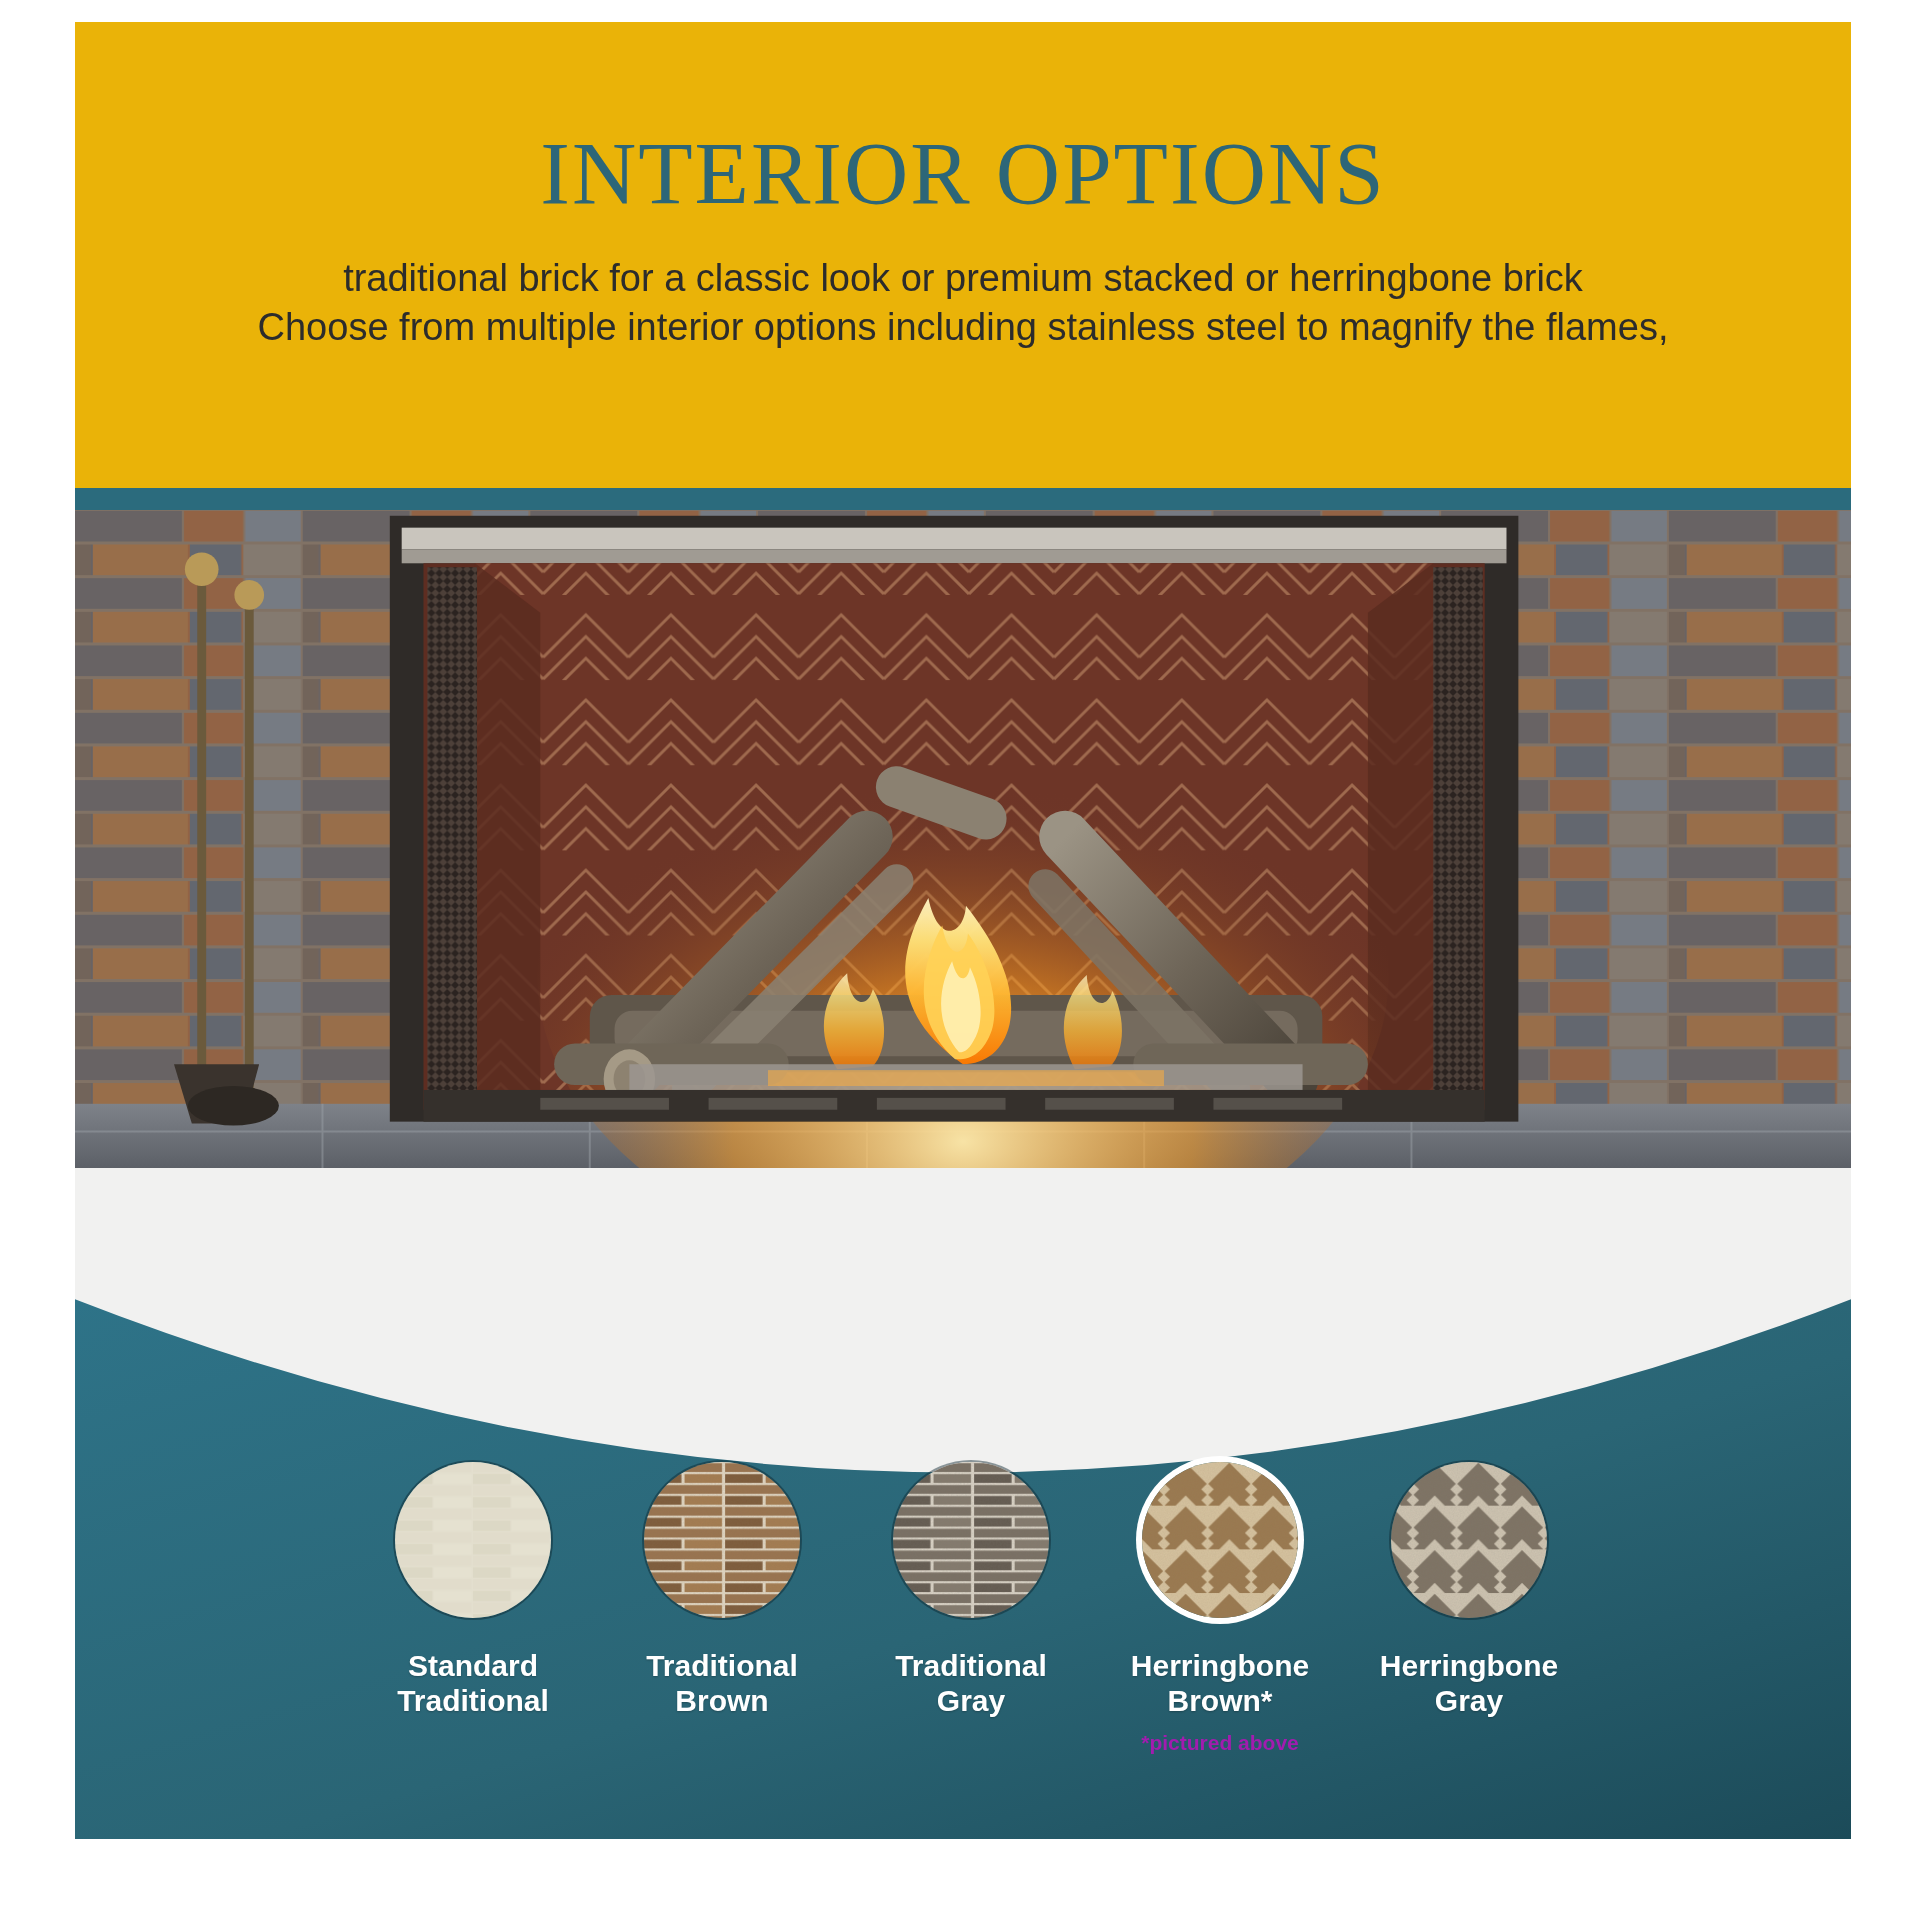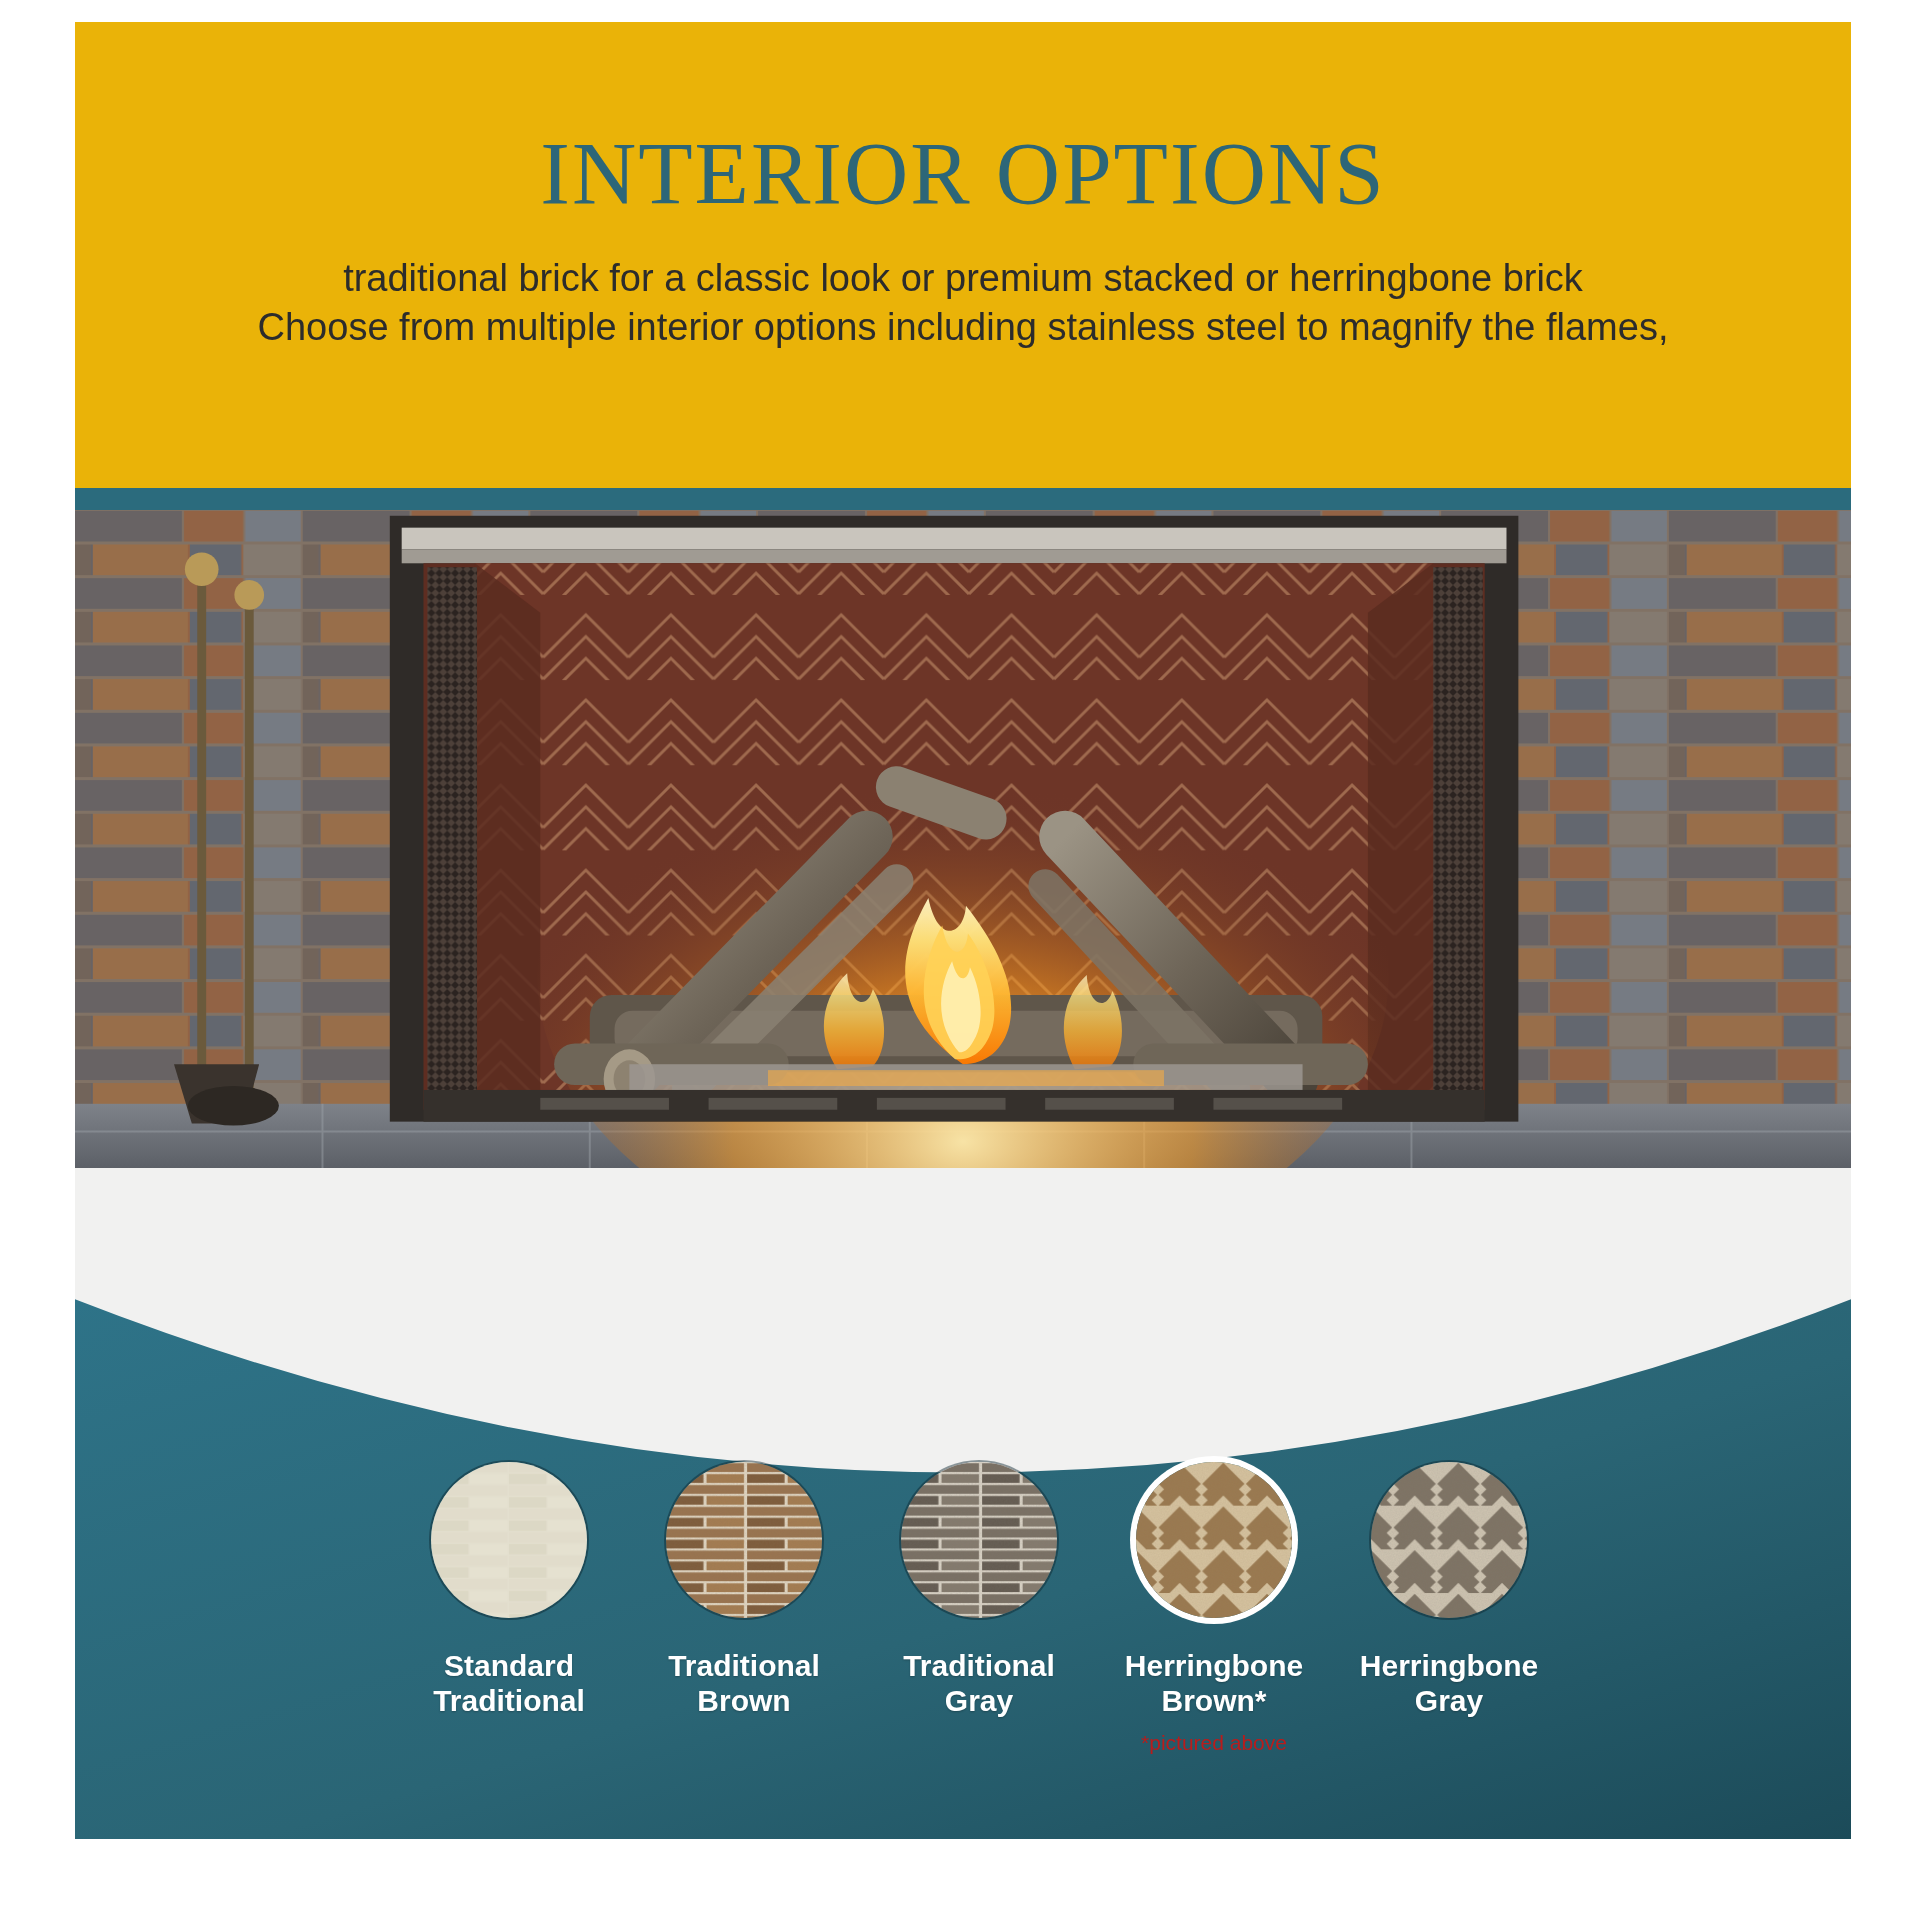--- a/index.html
+++ b/index.html
@@ -80,28 +80,28 @@
     top: 990px;
     width: 100%;
     height: 827px;
     pointer-events: none;
   }
   #teal-panel svg { display: block; width: 100%; height: 100%; }
 
   
   #swatch-row {
     position: absolute;
-    left: 16px;
+    left: 8px;
     top: 1440px;
     width: 100%;
     height: 376px;
     display: flex;
     justify-content: center;
     align-items: flex-start;
-    gap: 22px;
+    gap: 36px;
     padding: 0 95px;
   }
 
   .swatch {
     width: 213px;
     display: flex;
     flex-direction: column;
     align-items: center;
   }
 
@@ -124,23 +124,23 @@
     font-size: 30px;
     font-weight: 700;
     line-height: 1.18;
     text-align: center;
     white-space: pre-line;
     text-shadow: 0 1px 2px rgba(0,0,0,.25);
   }
 
   .swatch-note {
     margin-top: 12px;
-    color: #b91c1c;
+    color: #a21caf;
     font-size: 21px;
-    font-weight: 400;
+    font-weight: 700;
     text-align: left;
   }
 </style>
 </head>
 <body>
 
 <div id="card">
 
   <div id="header">
     <h1 id="page-title">INTERIOR OPTIONS</h1>

